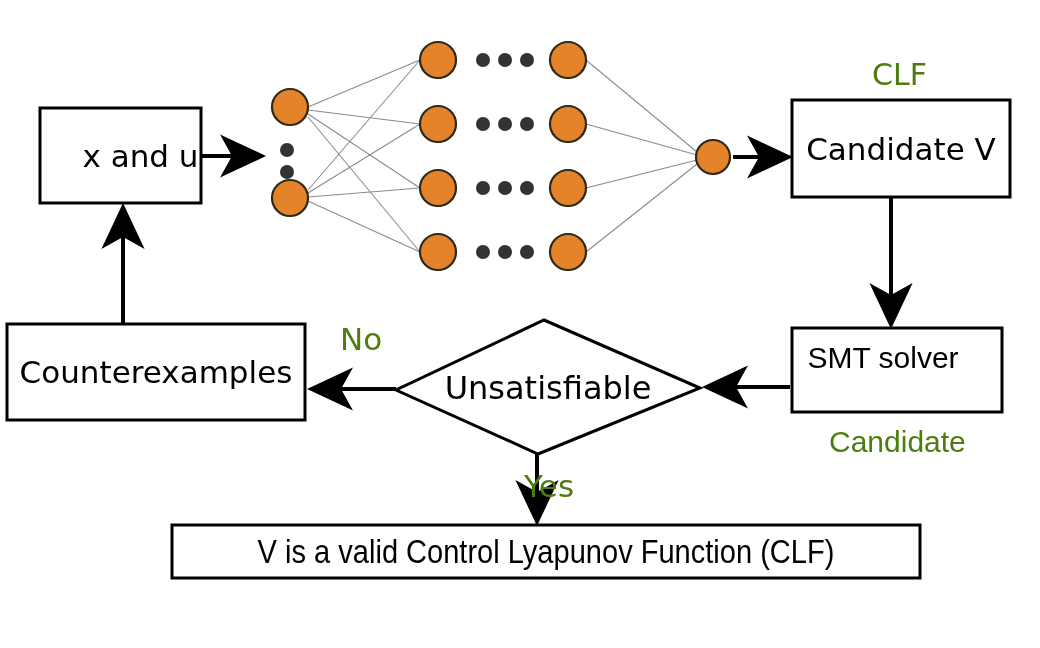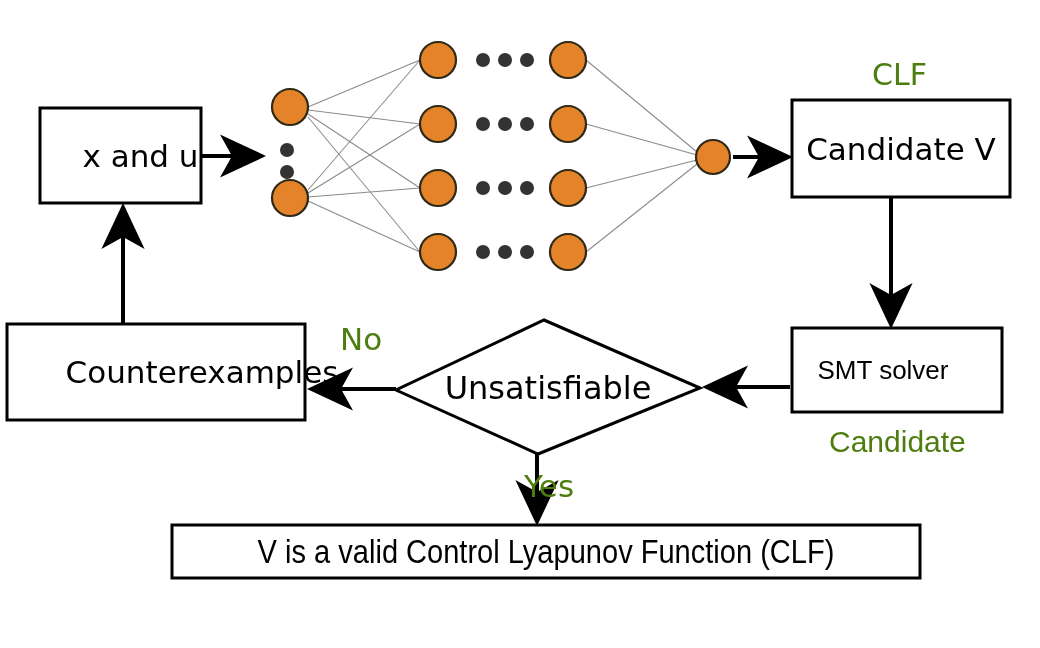--- a/index.html
+++ b/index.html
@@ -147,27 +147,27 @@
       <line x1="537" y1="454" x2="537" y2="522" marker-end="url(#arrowThick)"></line>
     </g>
   </svg>
 
   <div class="box-label" style="left:40px; top:108px; width:161px; height:95px; font-size:31px;padding-left:20px;">x and u</div>
 
   <div class="plain-label" style="left:872px; top:57px; font-size:30px;">CLF</div>
 
   <div class="box-label" style="left:792px; top:100px; width:218px; height:97px; font-size:31px;">Candidate V</div>
 
-  <div class="box-label lib" style="left:792px; top:328px; width:182px; height:84px; font-size:26px;">SMT solver</div>
+  <div class="box-label lib" style="left:792px; top:316px; width:182px; height:84px; font-size:30px;">SMT solver</div>
 
   <div class="plain-label lib" style="left:829px; top:425px; font-size:30px;">Candidate</div>
 
   <div class="box-label" style="left:396px; top:354px; width:304px; height:68px; font-size:32px;">Unsatisfiable</div>
 
-  <div class="box-label" style="left:7px; top:324px; width:298px; height:96px; font-size:31px;padding-left:46px;">Counterexamples</div>
+  <div class="box-label" style="left:7px; top:324px; width:298px; height:96px; font-size:31px;">Counterexamples</div>
 
   <div class="plain-label" style="left:340px; top:321px; font-size:31px;">No</div>
 
   <div class="plain-label" style="left:524px; top:468px; font-size:31px;">Yes</div>
 
   <div class="box-label cond-narrow" style="left:172px; top:525px; width:748px; height:53px; font-size:33px;">V is a valid Control Lyapunov Function (CLF)</div>
 
 </div>
 
 </body></html>

